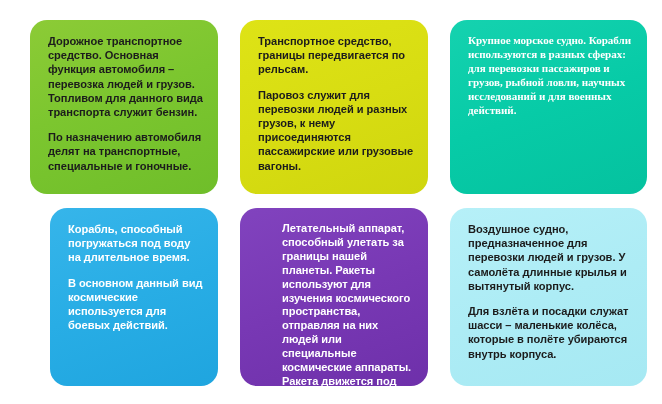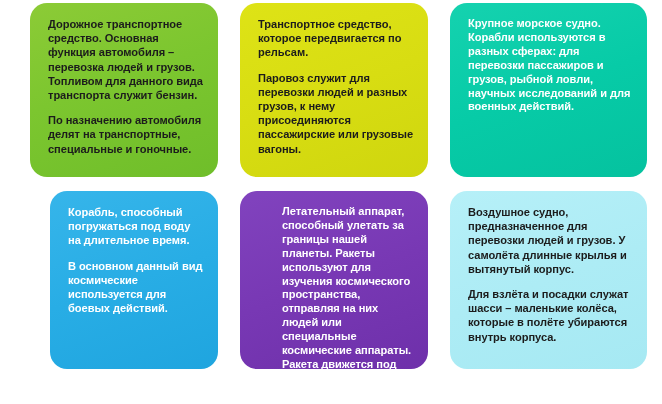--- a/index.html
+++ b/index.html
@@ -12,21 +12,21 @@
     width: 662px;
     height: 404px;
     overflow: hidden;
     font-family: "Liberation Sans", "DejaVu Sans", sans-serif;
   }
   .board {
     position: relative;
     width: 662px;
     height: 404px;
     box-sizing: border-box;
-    padding: 3px 17px 19px 30px;
+    padding: 20px 17px 19px 30px;
     display: grid;
     grid-template-columns: 188px 188px 197px;
     grid-template-rows: 174px 178px;
     column-gap: 22px;
     row-gap: 14px;
     background: #ffffff;
     border-radius: 22px;
   }
   .card {
     box-sizing: border-box;
@@ -51,20 +51,21 @@
     background: linear-gradient(160deg, #8CCB36 0%, #7CC62F 45%, #6FBE2A 100%);
     color: #1c1c1c;
   }
   .c-yellow {
     background: linear-gradient(160deg, #DEE316 0%, #D8DD12 50%, #CFD60E 100%);
     color: #1c1c1c;
   }
   .c-teal {
     background: linear-gradient(160deg, #15D2AF 0%, #07CBA7 50%, #05C29F 100%);
     color: #ffffff;
+    font-family: Liberation Serif, serif;
   }
   .c-blue {
     background: linear-gradient(160deg, #36B5EA 0%, #28ADE5 50%, #1FA5DF 100%);
     color: #ffffff;
     margin-left: 20px;
   }
   .c-purple {
     background: linear-gradient(160deg, #8143BE 0%, #7838B4 50%, #6E30AA 100%);
     color: #ffffff;
   }
@@ -86,21 +87,21 @@
 <body>
 
 <div class="board">
 
   <div class="card c-green">
     <p>Дорожное транспортное средство. Основная функция автомобиля – перевозка людей и грузов. Топливом для данного вида транспорта служит бензин.</p>
     <p>По назначению автомобиля делят на транспортные, специальные и гоночные.</p>
   </div>
 
   <div class="card c-yellow">
-    <p>Транспортное средство, которое передвигается по рельсам.</p>
+    <p>Транспортное средство, границы передвигается по рельсам.</p>
     <p>Паровоз служит для перевозки людей и разных грузов, к нему присоединяются пассажирские или грузовые вагоны.</p>
   </div>
 
   <div class="card c-teal">
     <p>Крупное морское судно. Корабли используются в разных сферах: для перевозки пассажиров и грузов, рыбной ловли, научных исследований и для военных действий.</p>
   </div>
 
   <div class="card c-blue">
     <p>Корабль, способный погружаться под воду на длительное время.</p>
     <p>В основном данный вид космические используется для боевых действий.</p>

